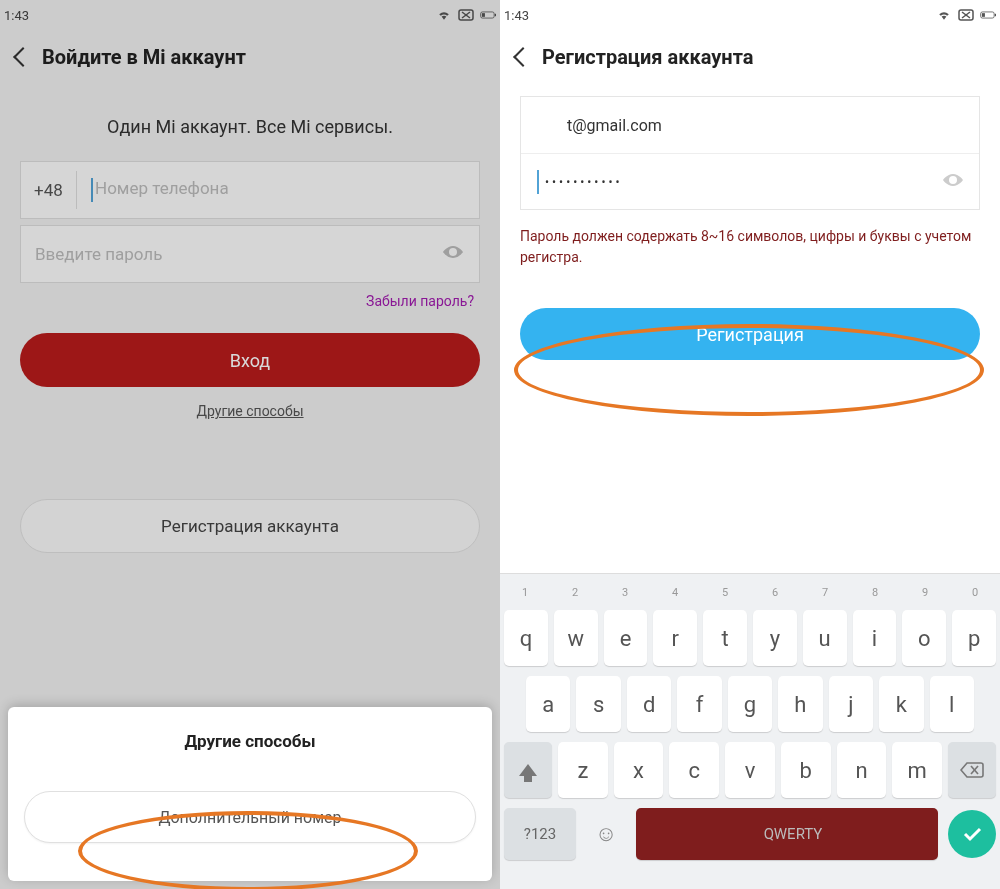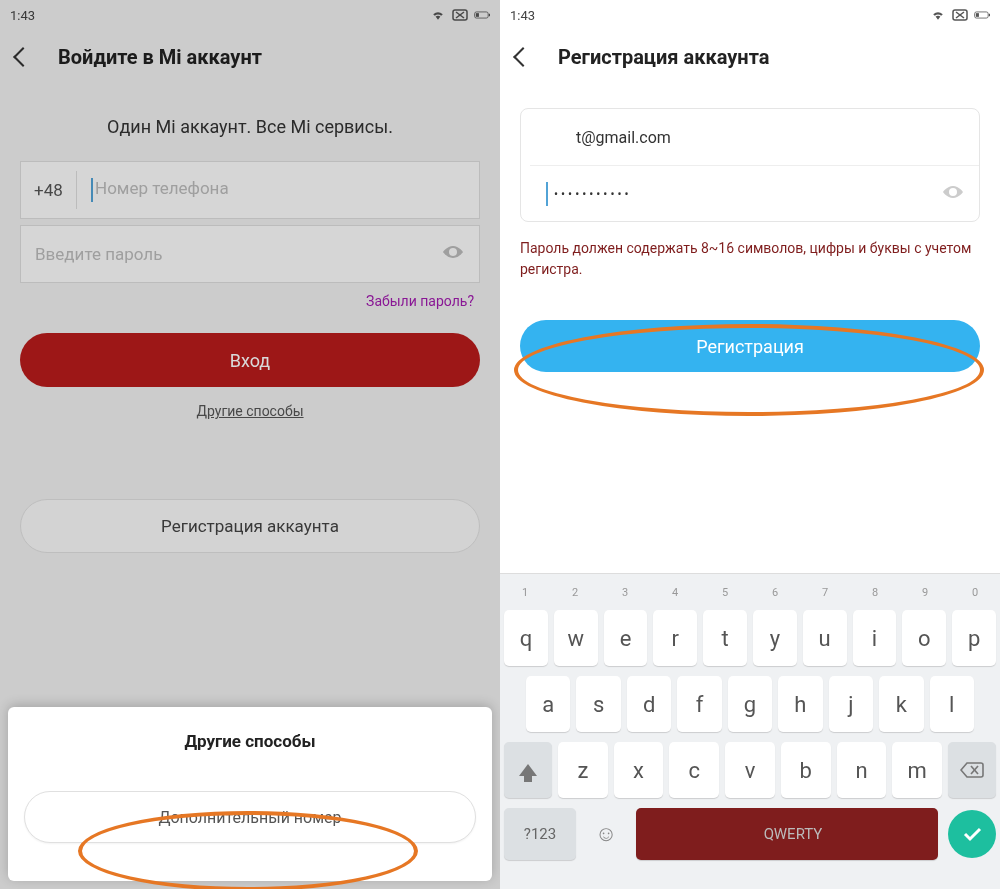--- a/index.html
+++ b/index.html
@@ -2,26 +2,26 @@
 <html><head>
 <meta charset="utf-8">
 <style>
 * { margin: 0; padding: 0; box-sizing: border-box; font-family: Roboto, Arial, sans-serif; }
 body { width: 1000px; height: 889px; display: flex; background: #fff; }
 .phone { width: 500px; height: 889px; position: relative; overflow: hidden; }
 .phone.left { background: #f0f0f0; }
 .phone.right { background: #fff; }
 
 
-.status-bar { height: 30px; display: flex; align-items: center; justify-content: space-between; padding: 0 10px; font-size: 13px; color: #444; }
+.status-bar { height: 30px; display: flex; align-items: center; justify-content: space-between; padding: 0 4px; font-size: 13px; color: #444; }
 .status-icons { display: flex; align-items: center; gap: 6px; }
 .status-icons svg { width: 16px; height: 12px; }
 
 
-.header { height: 54px; display: flex; align-items: center; padding: 0 16px; gap: 28px; }
+.header { height: 54px; display: flex; align-items: center; padding: 0 16px; gap: 12px; }
 .back-arrow { width: 14px; height: 14px; border-left: 2px solid #333; border-bottom: 2px solid #333; transform: rotate(45deg); cursor: pointer; }
 .header-title { font-size: 20px; font-weight: 700; color: #222; }
 
 
 .dim { position: absolute; inset: 0; background: rgba(0,0,0,0.15); pointer-events: none; }
 .left-content { padding: 0 20px; }
 .tagline { text-align: center; font-size: 18px; color: #333; margin: 32px 0 24px; }
 
 .input-box { background: #fcfcfc; border: 1px solid #ddd; border-radius: 0; display: flex; align-items: center; height: 58px; margin-bottom: 6px; }
 .prefix { width: 56px; text-align: center; font-size: 17px; color: #555; border-right: 1px solid #ddd; line-height: 38px; }
@@ -36,21 +36,21 @@
 
 .sheet { position: absolute; left: 8px; right: 8px; bottom: 8px; background: #fff; border-radius: 6px; padding: 24px 16px 20px; box-shadow: 0 -2px 12px rgba(0,0,0,0.2); z-index: 3; }
 .sheet-title { text-align: center; font-size: 17px; font-weight: 700; color: #222; margin-bottom: 40px; }
 .pill-btn { height: 52px; border-radius: 30px; background: #fff; border: 1px solid #e0e0e0; color: #555; font-size: 16px; display: flex; align-items: center; justify-content: center; margin-bottom: 18px; cursor: pointer; box-shadow: 0 1px 2px rgba(0,0,0,0.05); }
 
 
 .ring { position: absolute; border: 4px solid #e67724; border-radius: 50%; pointer-events: none; z-index: 5; }
 
 
 .right-content { padding: 0 20px; }
-.card { background: #fff; border: 1px solid #e5e5e5; border-radius: 8px; margin-top: 24px; padding-left: 9px; }
+.card { background: #fff; border: 1px solid #e5e5e5; border-radius: 0; margin-top: 12px; }
 .card-row { height: 56px; display: flex; align-items: center; padding: 0 16px; font-size: 16px; position: relative; }
 .card-row + .card-row { border-top: 1px solid #eee; }
 .email-val { color: #333; margin-left: 30px; }
 .dots { letter-spacing: 3px; color: #333; font-size: 12px; }
 .eye-right { position: absolute; right: 14px; }
 .hint { font-size: 14px; color: #7f1d1d; margin-top: 16px; line-height: 1.5; }
 .primary-blue { height: 52px; border-radius: 28px; background: #34b3f0; color: #fff; font-size: 18px; display: flex; align-items: center; justify-content: center; margin-top: 40px; cursor: pointer; }
 
 
 .keyboard { position: absolute; left: 0; right: 0; bottom: 0; height: 316px; background: #eff1f3; border-top: 1px solid #ddd; }

